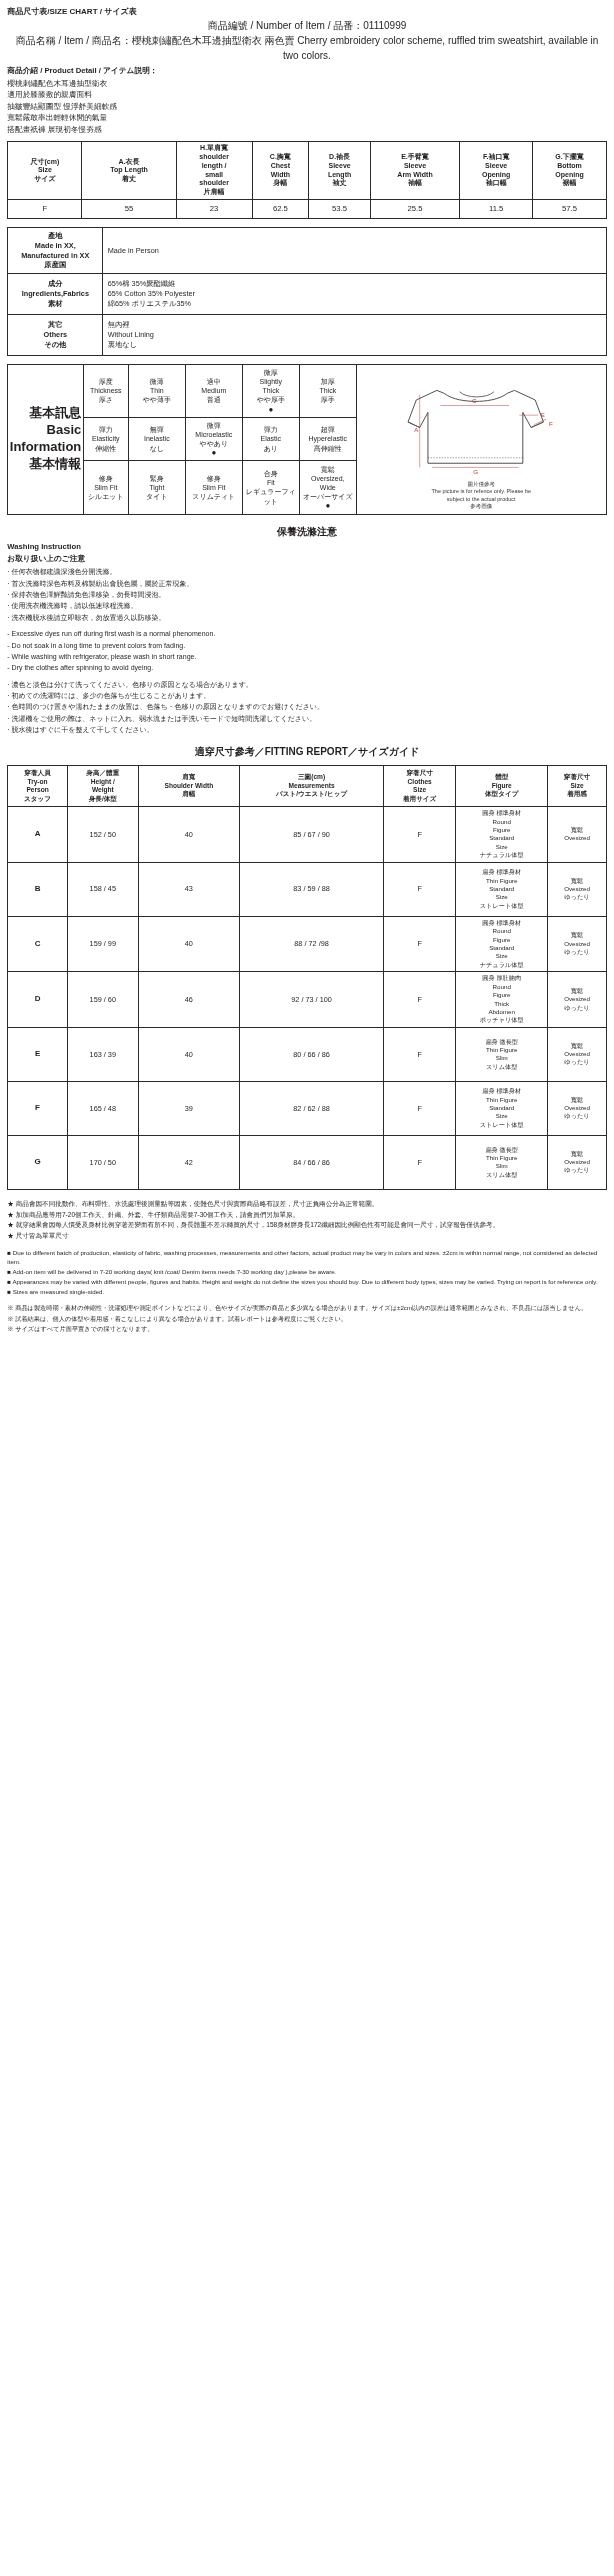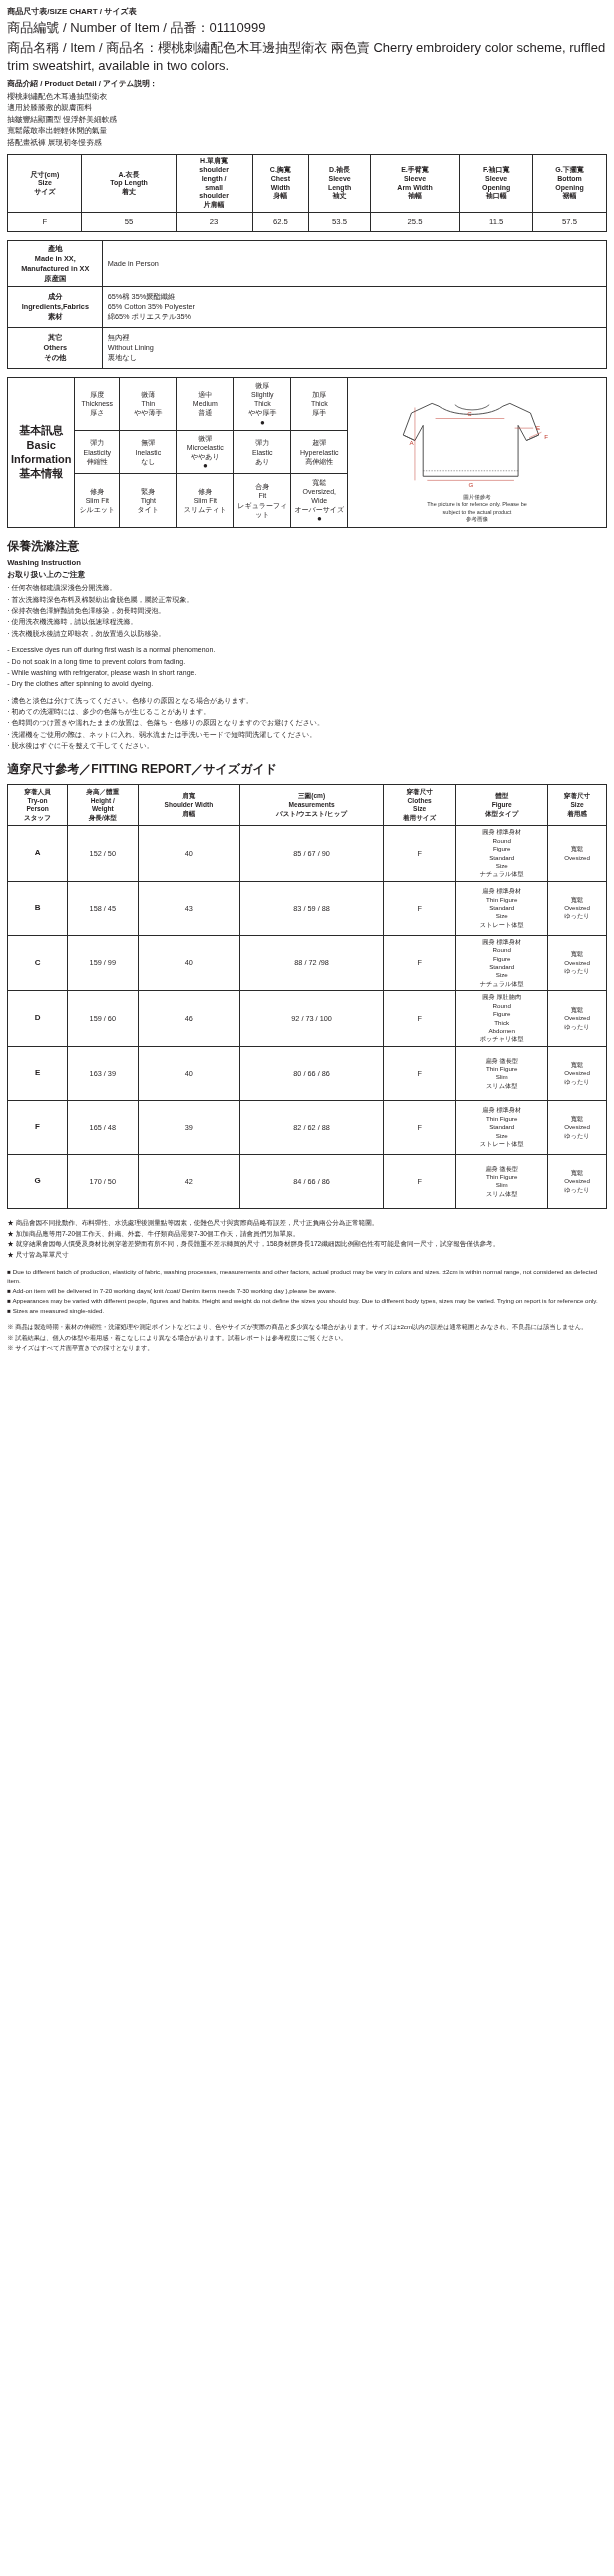--- a/index.html
+++ b/index.html
@@ -8,21 +8,21 @@
     padding: 0;
     width: 614px;
     background: #ffffff;
     font-family: "Liberation Sans", sans-serif;
     color: #231f20;
   }
   .page { width: 614px; padding: 4.4px 7.3px 7.3px 7.3px; }
 
   
   .hdr-title { font-size: 8px; font-weight: bold; margin: 1.5px 0 2.2px 0; }
-  .hdr-line { font-size: 13px; line-height: 1.45; margin: 0 0 0.7px 0; }
+  .hdr-line { font-size: 10px; line-height: 1.45; margin: 0 0 0.7px 0; text-align: center; }
   .hdr-sub { font-size: 7.7px; font-weight: bold; margin: 2.9px 0 1.5px 0; }
   .hdr-bullets { font-size: 7.7px; line-height: 1.5; }
   .hdr-bullets div { margin: 0; }
 
   
   table { border-collapse: collapse; width: 100%; }
   .size-table { margin-top: 5.8px; }
   .size-table th, .size-table td {
     border: 0.7px solid #2a2a2a;
     text-align: center;
@@ -51,31 +51,31 @@
   .basic-table { margin-top: 7.3px; }
   .basic-table td {
     border: 0.7px solid #2a2a2a;
     font-size: 7px;
     text-align: center;
     vertical-align: middle;
     padding: 2.2px 1.5px;
     line-height: 1.3;
   }
   .basic-table td.side {
-    width: 67px; font-weight: bold; font-size: 11px;
+    width: 67px; font-weight: bold; font-size: 13px; text-align: right;
   }
   .basic-table td.rowlbl { width: 45px; font-size: 7px; }
   .basic-table td.opt { width: 57px; }
   .basic-table td.opt .mark { display: block; font-size: 8px; line-height: 1; margin-top: 1.5px; }
   .basic-table td.figcell { padding: 2.9px; }
   .fig-wrap { position: relative; width: 100%; height: 100%; }
   .fig-note { font-size: 5.5px; line-height: 1.35; text-align: center; color: #333; margin-top: 1.5px; }
 
   
-  .sec-title { font-size: 12px; font-weight: bold; margin: 10.2px 0 2.9px 0; }
+  .sec-title { font-size: 10px; font-weight: bold; margin: 10.2px 0 2.9px 0; text-align: center; }
   .sec-sub { font-size: 7.7px; font-weight: bold; margin: 0 0 2.9px 0; }
   .note-list { font-size: 7px; line-height: 1.62; }
   .note-list div { margin: 0; }
   .note-gap { height: 5.1px; }
 
   
   .fit-table { margin-top: 5.8px; }
   .fit-table th, .fit-table td {
     border: 0.7px solid #2a2a2a;
     font-size: 6.6px;

